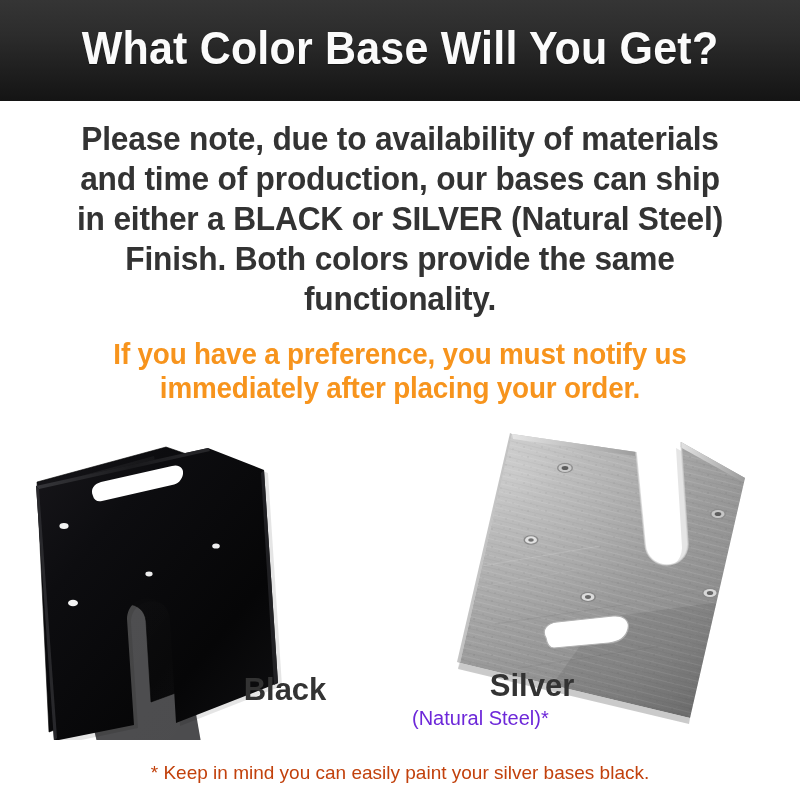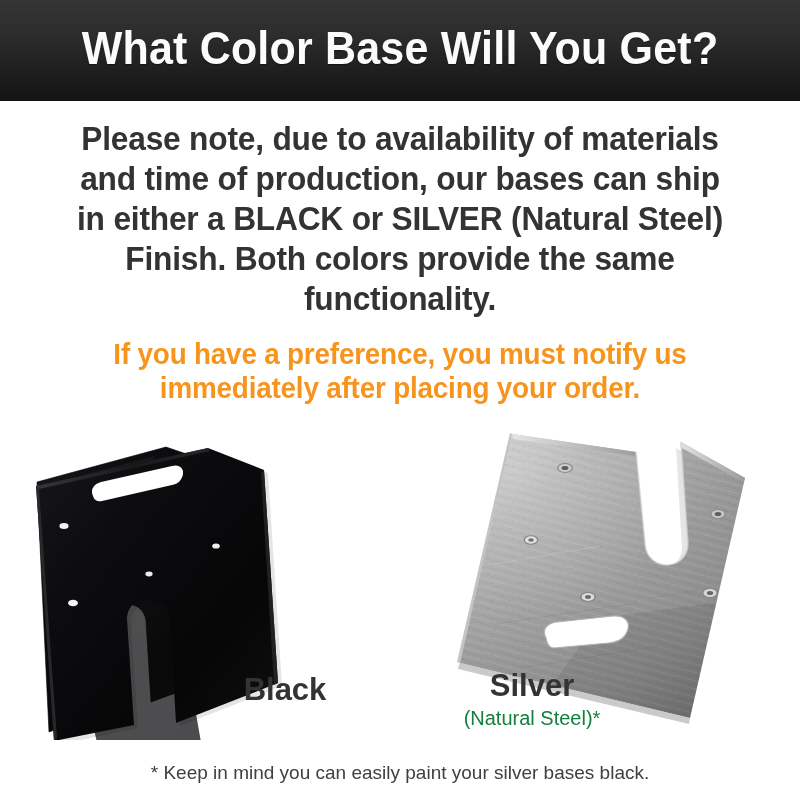--- a/index.html
+++ b/index.html
@@ -88,32 +88,32 @@
     left: 412px; top: 668px;
     width: 240px;
     font-weight: bold;
     font-size: 31px;
     line-height: 36px;
   }
   .caption-silver-sub {
     position: absolute;
     left: 412px; top: 706px;
     width: 240px;
-    text-align: center;
-    color: #15803d;
+    text-align: left;
+    color: #6d28d9;
     font-weight: normal;
     font-size: 20px;
     line-height: 24px;
   }
   .footnote {
     position: absolute;
     left: 0; top: 761px;
     width: 800px;
     text-align: center;
-    color: #404040;
+    color: #c2410c;
     font-weight: normal;
     font-size: 19px;
     line-height: 24px;
   }
 
   
   .plate-wrap { position: absolute; }
   #plate-black-wrap { left: 20px;  top: 440px; width: 380px; height: 300px; }
   #plate-silver-wrap { left: 400px; top: 418px; width: 390px; height: 320px; }
   .plate-wrap svg { display: block; width: 100%; height: 100%; }

